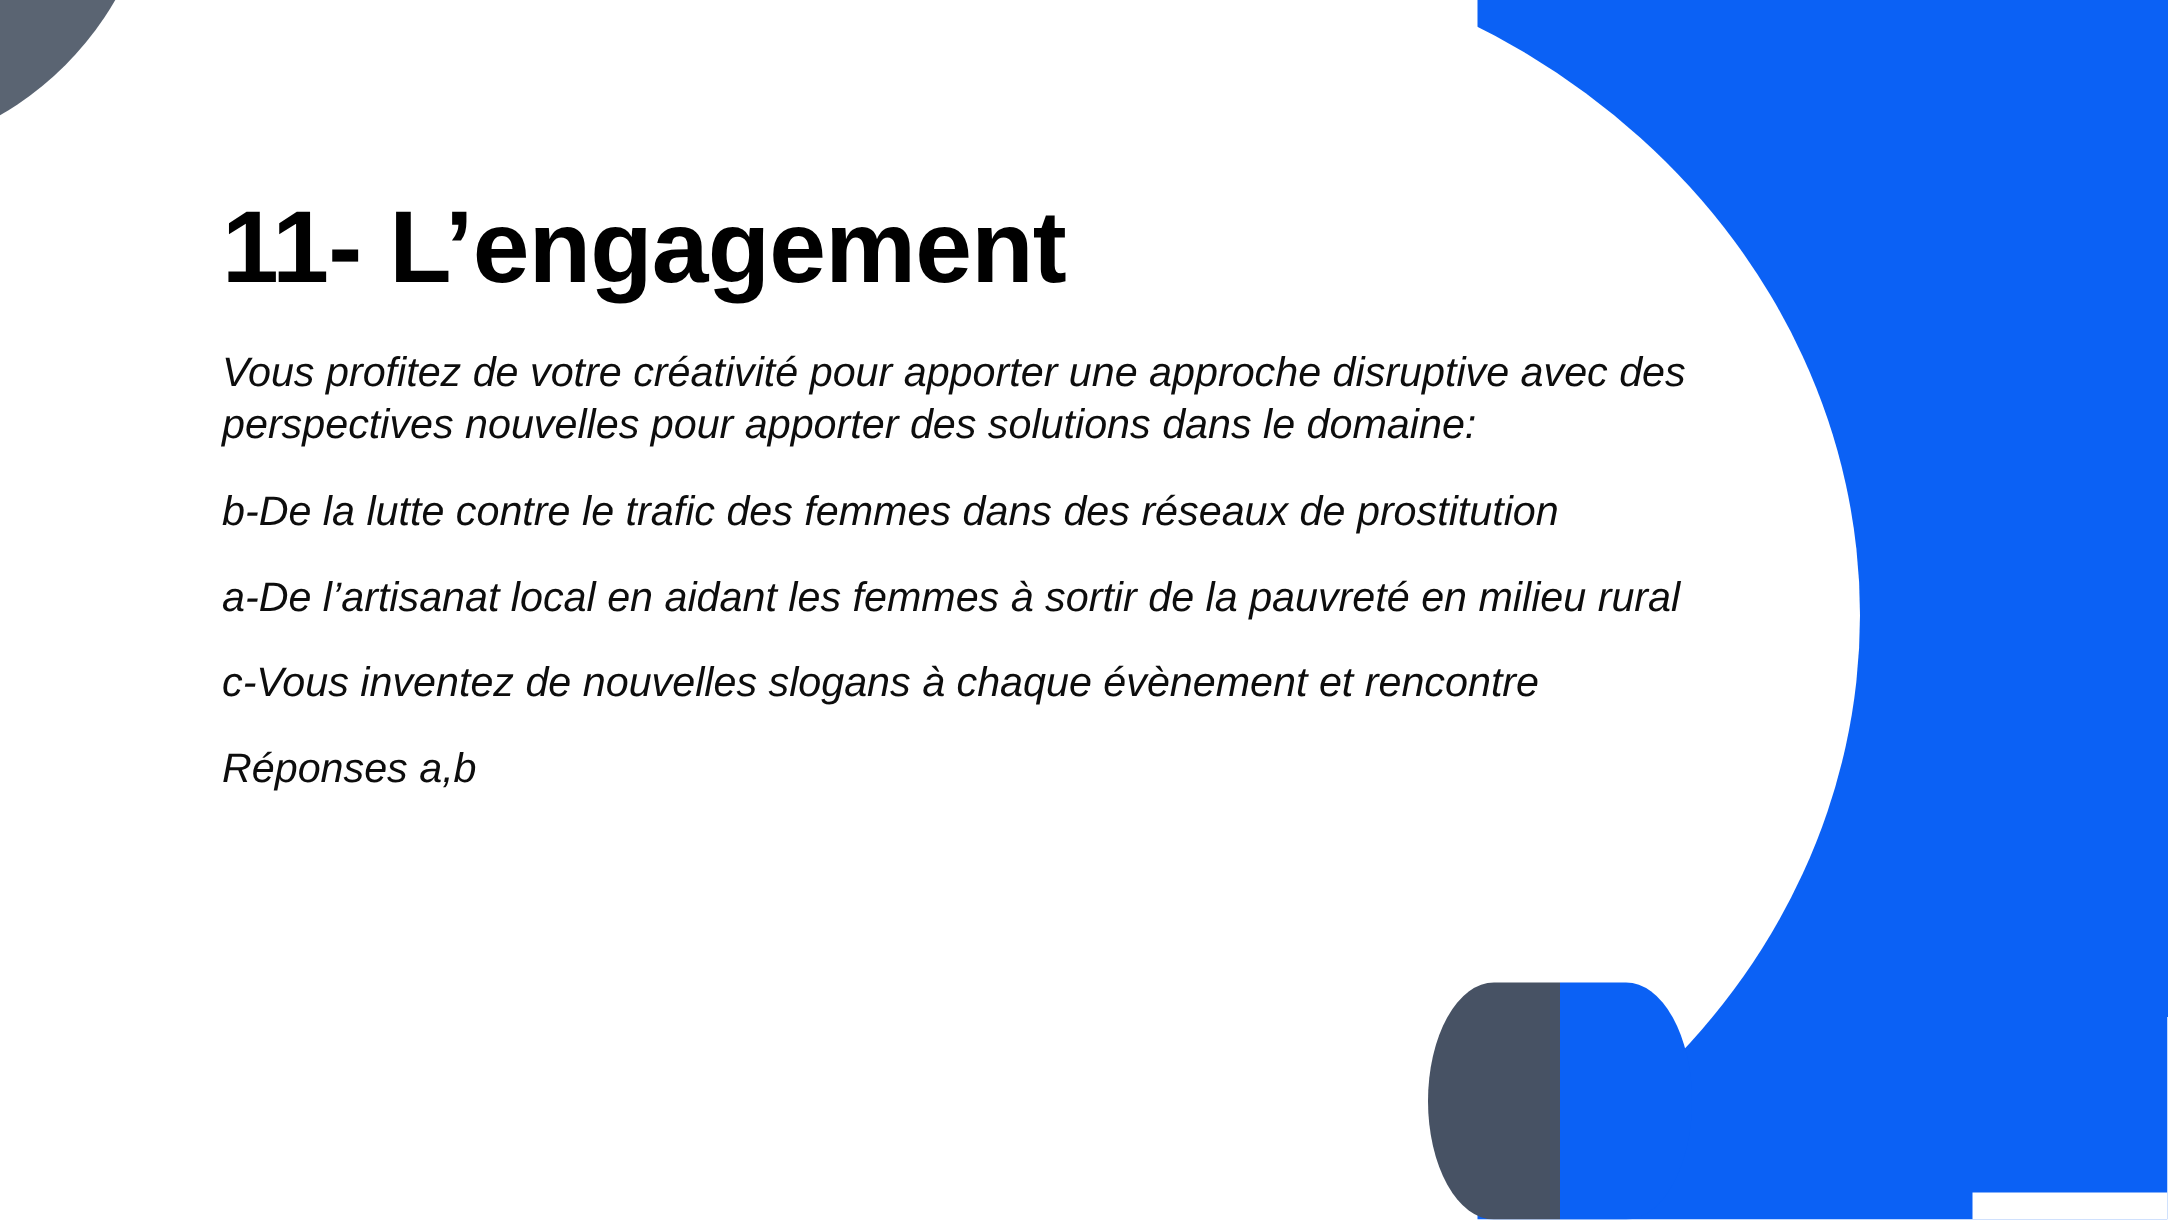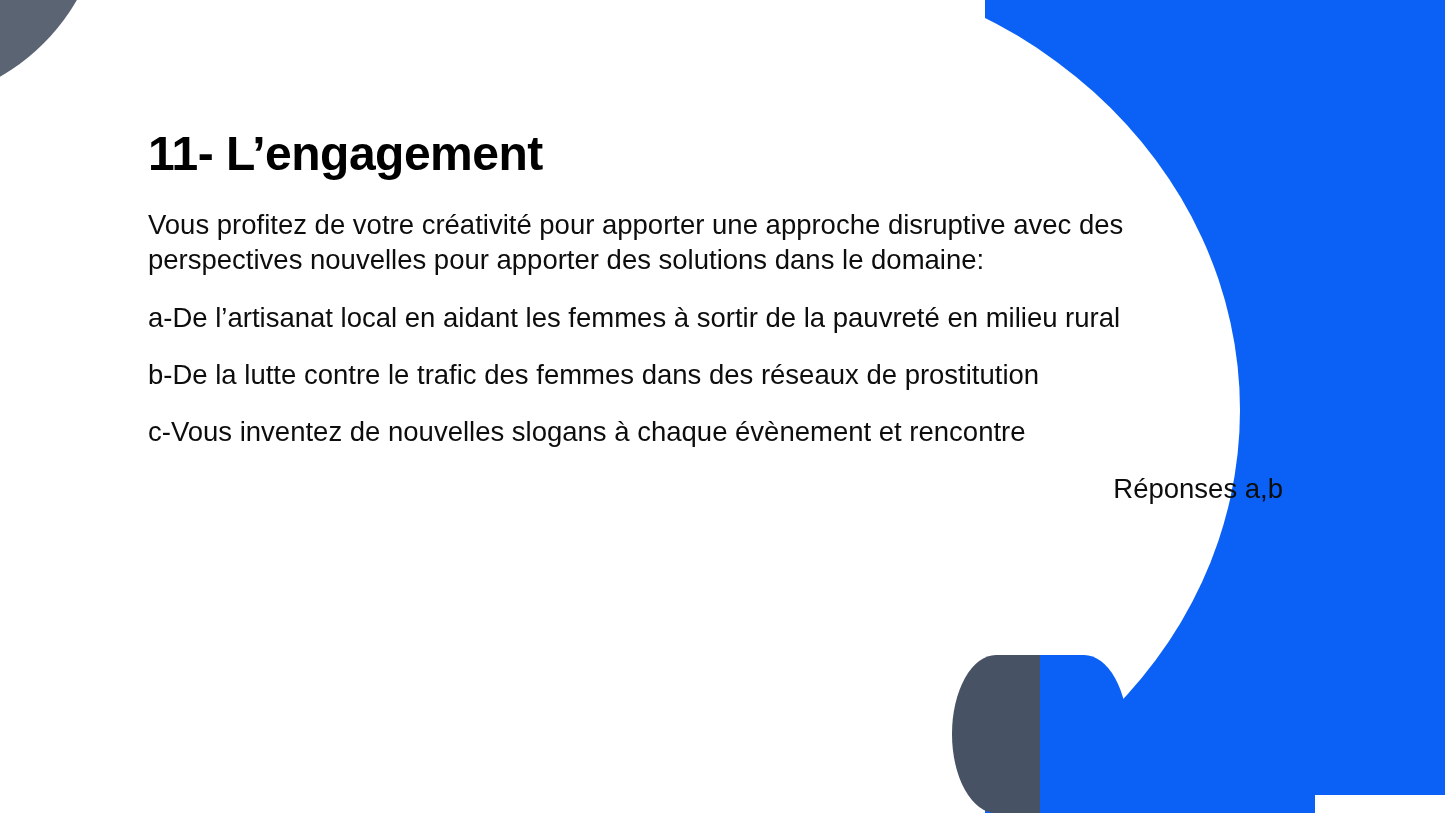--- a/index.html
+++ b/index.html
@@ -86,36 +86,36 @@
   }
 
   
   .content {
     position: absolute;
     left: 148px;
     top: 126px;
     width: 1135px;
   }
   .slide-title {
-    font-size: 48px;
+    font-size: 68px;
     font-weight: bold;
     color: #000000;
     letter-spacing: -0.5px;
     line-height: 1.15;
     margin: 0 0 26px 0;
   }
   .para {
     font-size: 27.5px;
     color: #0d0d0d;
     line-height: 1.28;
     margin: 0 0 22px 0;
+    font-style: italic;
   }
   .para:last-child {
     margin-bottom: 0;
-    text-align: right;
   }
 </style>
 </head>
 <body>
 
 <div class="slide">
 
   <div class="corner-gray"></div>
 
   <div class="blue-band">
@@ -125,19 +125,19 @@
 
   <div class="leaf-wrap">
     <div class="leaf-dark"></div>
     <div class="leaf-blue"></div>
   </div>
 
   <div class="content">
     <h1 class="slide-title">11- L’engagement</h1>
 
     <p class="para">Vous profitez de votre créativité pour apporter une approche disruptive avec des perspectives nouvelles pour apporter des solutions dans le domaine:</p>
+    <p class="para">b-De la lutte contre le trafic des femmes dans des réseaux de prostitution</p>
     <p class="para">a-De l’artisanat local en aidant les femmes à sortir de la pauvreté en milieu rural</p>
-    <p class="para">b-De la lutte contre le trafic des femmes dans des réseaux de prostitution</p>
     <p class="para">c-Vous inventez de nouvelles slogans à chaque évènement et rencontre</p>
     <p class="para">Réponses a,b</p>
   </div>
 
 </div>
 
 </body></html>

